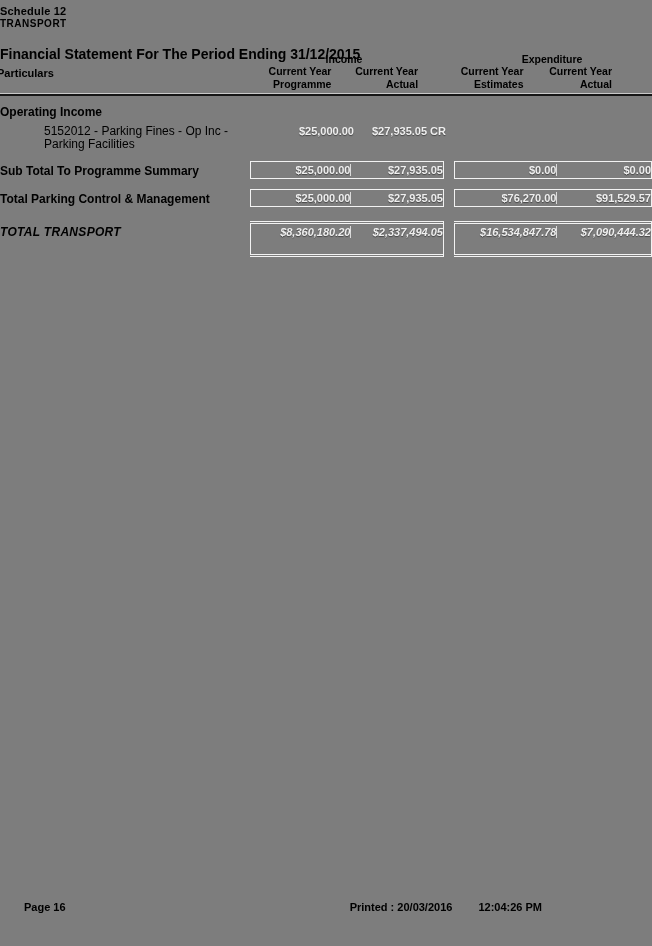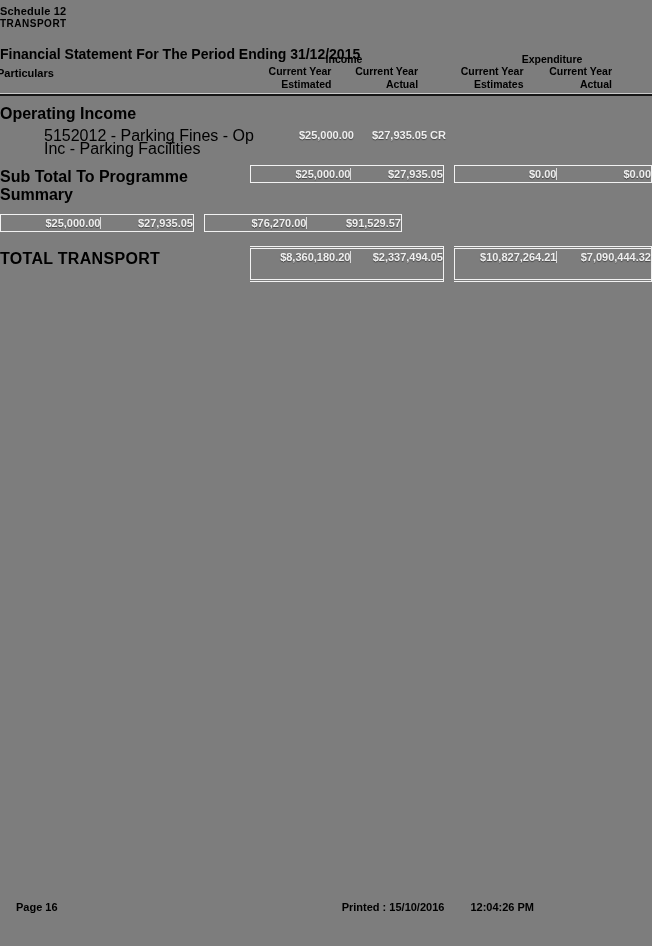--- a/index.html
+++ b/index.html
@@ -32,21 +32,21 @@
   .subcol{ text-align:right; line-height:13px; }
   .particulars{ position:absolute; left:-3px; top:14px; font-size:11px; font-weight:bold; }
 
   .hdr-rule{ position:absolute; top:93px; left:0; width:652px; }
   .hdr-rule .lt{ height:1px; background:#c9c9c9; }
   .hdr-rule .dk{ height:2px; background:#161616; }
 
   
   .rows{ position:absolute; top:101px; left:0; width:652px; }
   .row{ display:flex; align-items:flex-start; }
-  .cell-label{ width:252px; font-size:16px; }
+  .cell-label{ width:252px; font-size:12px; }
   .gbox{ display:flex;align-items:center; }
   .gbox1{ width:192px; }
   .gbox2{ width:196px; margin-left:10px; }
   .vc{ text-align:right; font-size:11px; }
   .g1a{ width:100px; } .g1b{ width:92px; }
   .g2a{ width:102px; } .g2b{ width:94px; }
   .val{ color:#efefef; font-weight:bold; text-shadow:0 1px 1px rgba(0,0,0,.45); }
 
   .row-section{ margin-top:4px; }
   .row-section .cell-label{ font-weight:bold; }
@@ -54,29 +54,29 @@
   .row-account{ margin-top:6px; }
   .row-account .cell-label{ padding-left:22px; width:230px; line-height:13px;margin-left:22px; }
 
   .row-line{ margin-top:10px; }
   .row-line .cell-label{ font-weight:bold; padding-top:3px; }
   .row-line .gbox{ border-top:1px solid #f2f2f2; border-bottom:1px solid #f2f2f2;
                    border-left:1px solid #f2f2f2; border-right:1px solid #f2f2f2;
                    padding:2px 0 2px 0; }
   .row-line .gbox .vc + .vc{ border-left:1px solid rgba(242,242,242,.8); }
 
-  .row-grand{ margin-top:14px; }
+  .row-grand{ margin-top:14px;font-style:italic; }
   .row-grand .cell-label{ font-weight:bold; padding-top:4px; letter-spacing:.3px; }
   .row-grand .gbox{ border-top:3px double #f2f2f2; border-bottom:3px double #f2f2f2;
                     border-left:1px solid #f2f2f2; border-right:1px solid #f2f2f2;
                     padding:2px 0 16px 0; }
   .row-grand .gbox .vc + .vc{ border-left:1px solid rgba(242,242,242,.8); }
 
   
-  .footer{ position:absolute; left:8px; top:901px; width:536px; display:flex; font-size:11px; font-weight:bold; }
+  .footer{ position:absolute; left:16px; top:901px; width:536px; display:flex; font-size:11px; font-weight:bold; }
   .footer .pg{ margin-left:8px; }
   .footer .printed{ margin-left:auto; }
   .footer .ptime{ margin-left:26px; margin-right:10px; }
 </style>
 </head>
 <body>
 
 <div class="page">
 
   <div class="hdr">
@@ -86,21 +86,21 @@
   </div>
 
   <div class="colhead">
     <div class="grp grp-income">Income</div>
     <div class="grp grp-exp">Expenditure</div>
     <div class="particulars">Particulars</div>
     <div class="subcols">
       <div class="lbl"></div>
       <div class="c1 subcol">
         <div>Current Year</div>
-          <div>Estimated</div>
+          <div>Programme</div>
       </div>
       <div class="c2 subcol">
         <div>Current Year</div>
           <div>Actual</div>
       </div>
       <div class="sp"></div>
       <div class="c3 subcol">
         <div>Current Year</div>
           <div>Estimates</div>
       </div>
@@ -140,43 +140,44 @@
         <div class="vc g1a val">$25,000.00</div>
         <div class="vc g1b val">$27,935.05</div>
       </div>
       <div class="gbox gbox2">
         <div class="vc g2a val">$0.00</div>
         <div class="vc g2b val">$0.00</div>
       </div>
     </div>
 
     <div class="row row-line">
+      <div class="cell-label">Total Parking Control &amp; Management</div>
       <div class="gbox gbox1">
         <div class="vc g1a val">$25,000.00</div>
         <div class="vc g1b val">$27,935.05</div>
       </div>
       <div class="gbox gbox2">
         <div class="vc g2a val">$76,270.00</div>
         <div class="vc g2b val">$91,529.57</div>
       </div>
     </div>
 
     <div class="row row-grand">
       <div class="cell-label">TOTAL TRANSPORT</div>
       <div class="gbox gbox1">
         <div class="vc g1a val">$8,360,180.20</div>
         <div class="vc g1b val">$2,337,494.05</div>
       </div>
       <div class="gbox gbox2">
-        <div class="vc g2a val">$10,827,264.21</div>
+        <div class="vc g2a val">$16,534,847.78</div>
         <div class="vc g2b val">$7,090,444.32</div>
       </div>
     </div>
 
   </div>
 
   <div class="footer">
     <div class="pg">Page 16</div>
-    <div class="printed">Printed : 15/10/2016</div>
+    <div class="printed">Printed : 20/03/2016</div>
     <div class="ptime">12:04:26 PM</div>
   </div>
 
 </div>
 
 </body></html>

